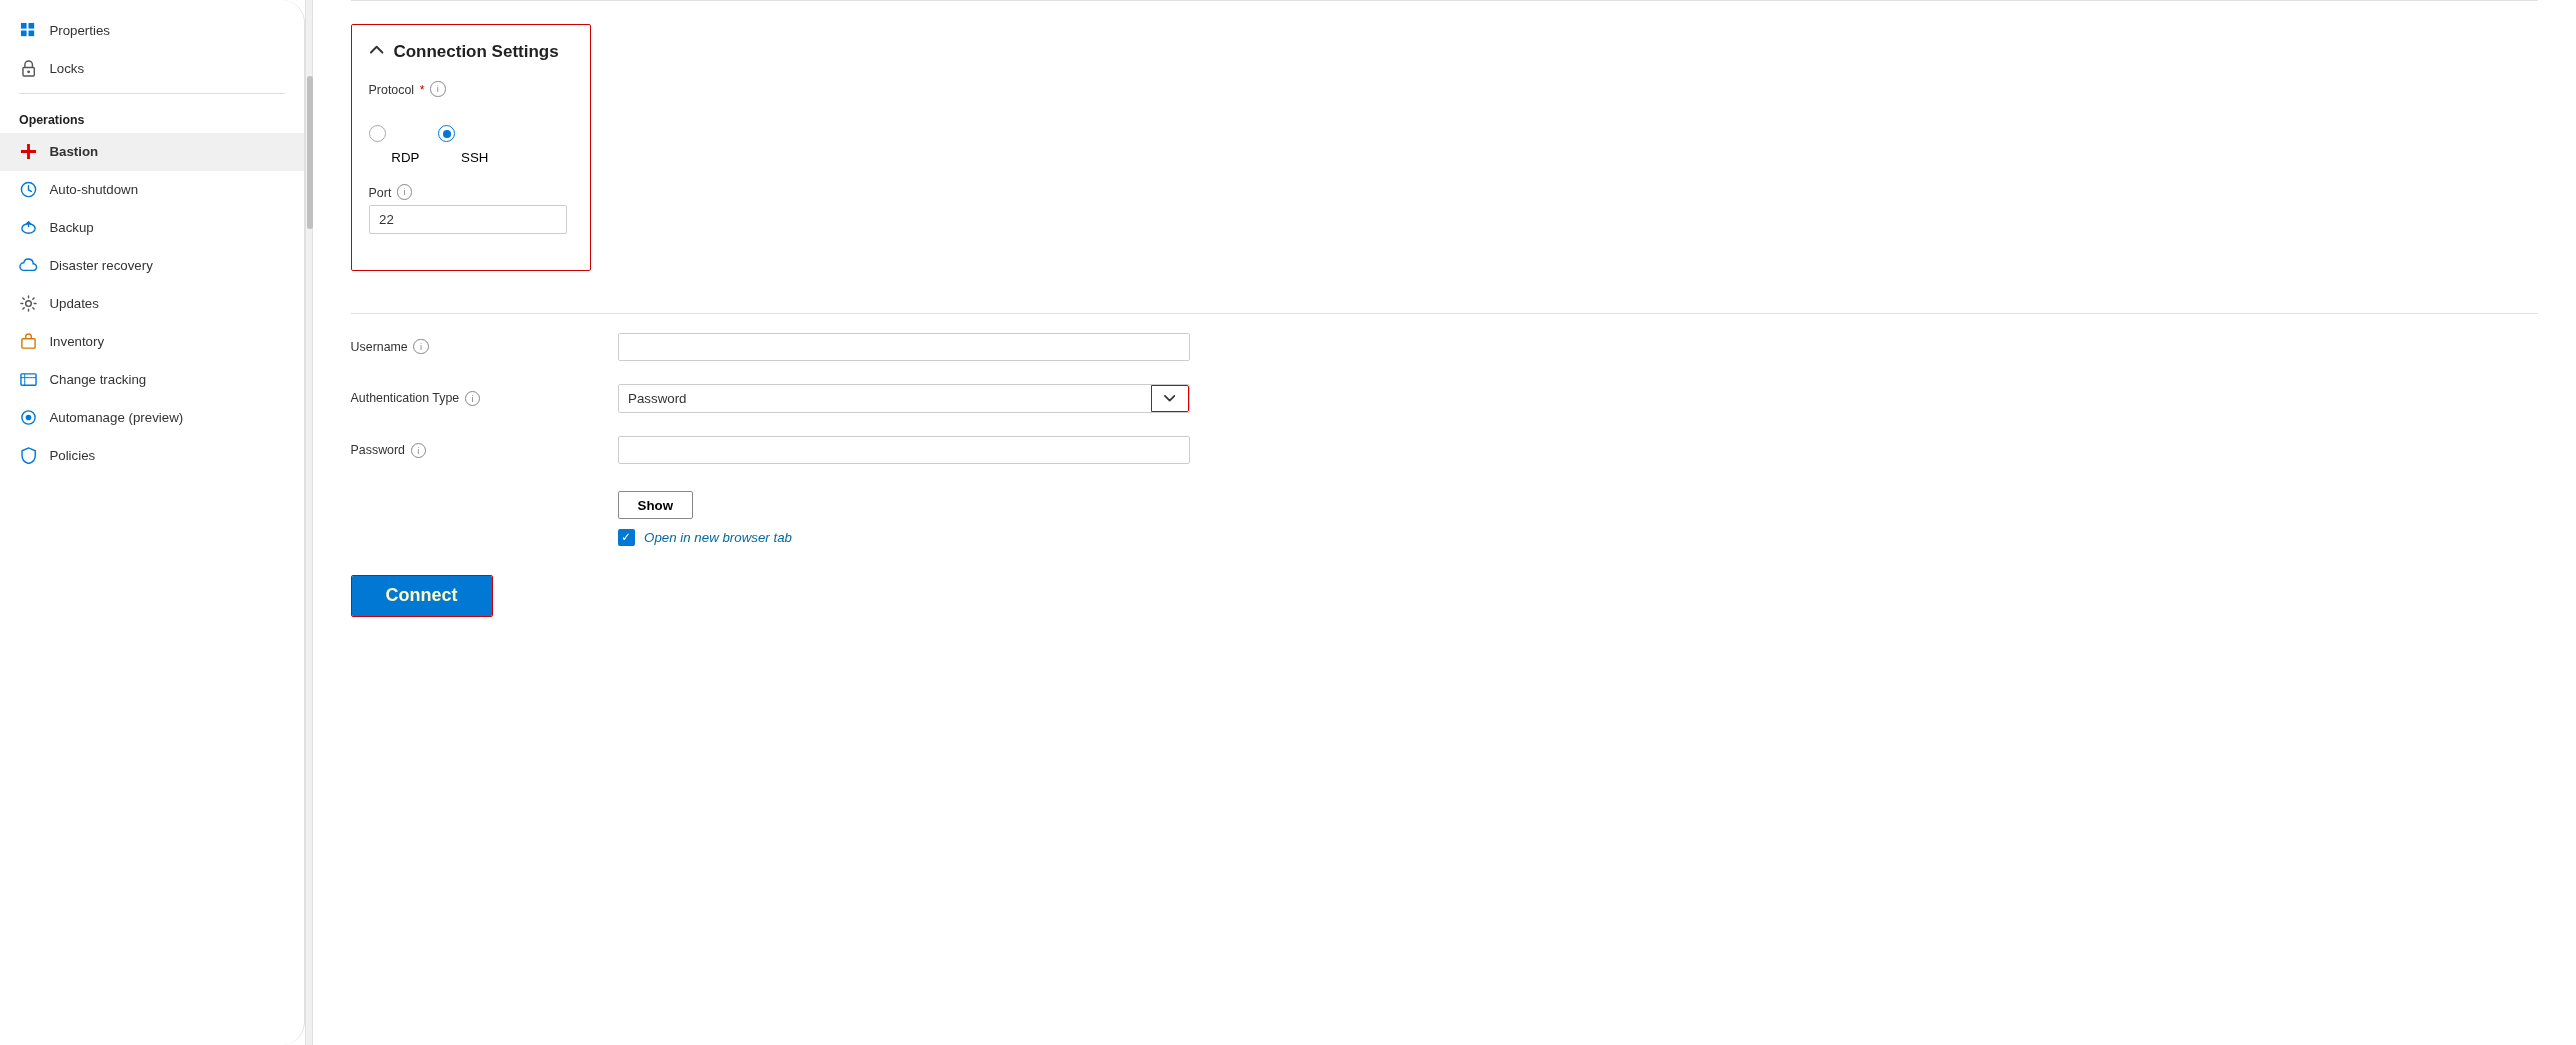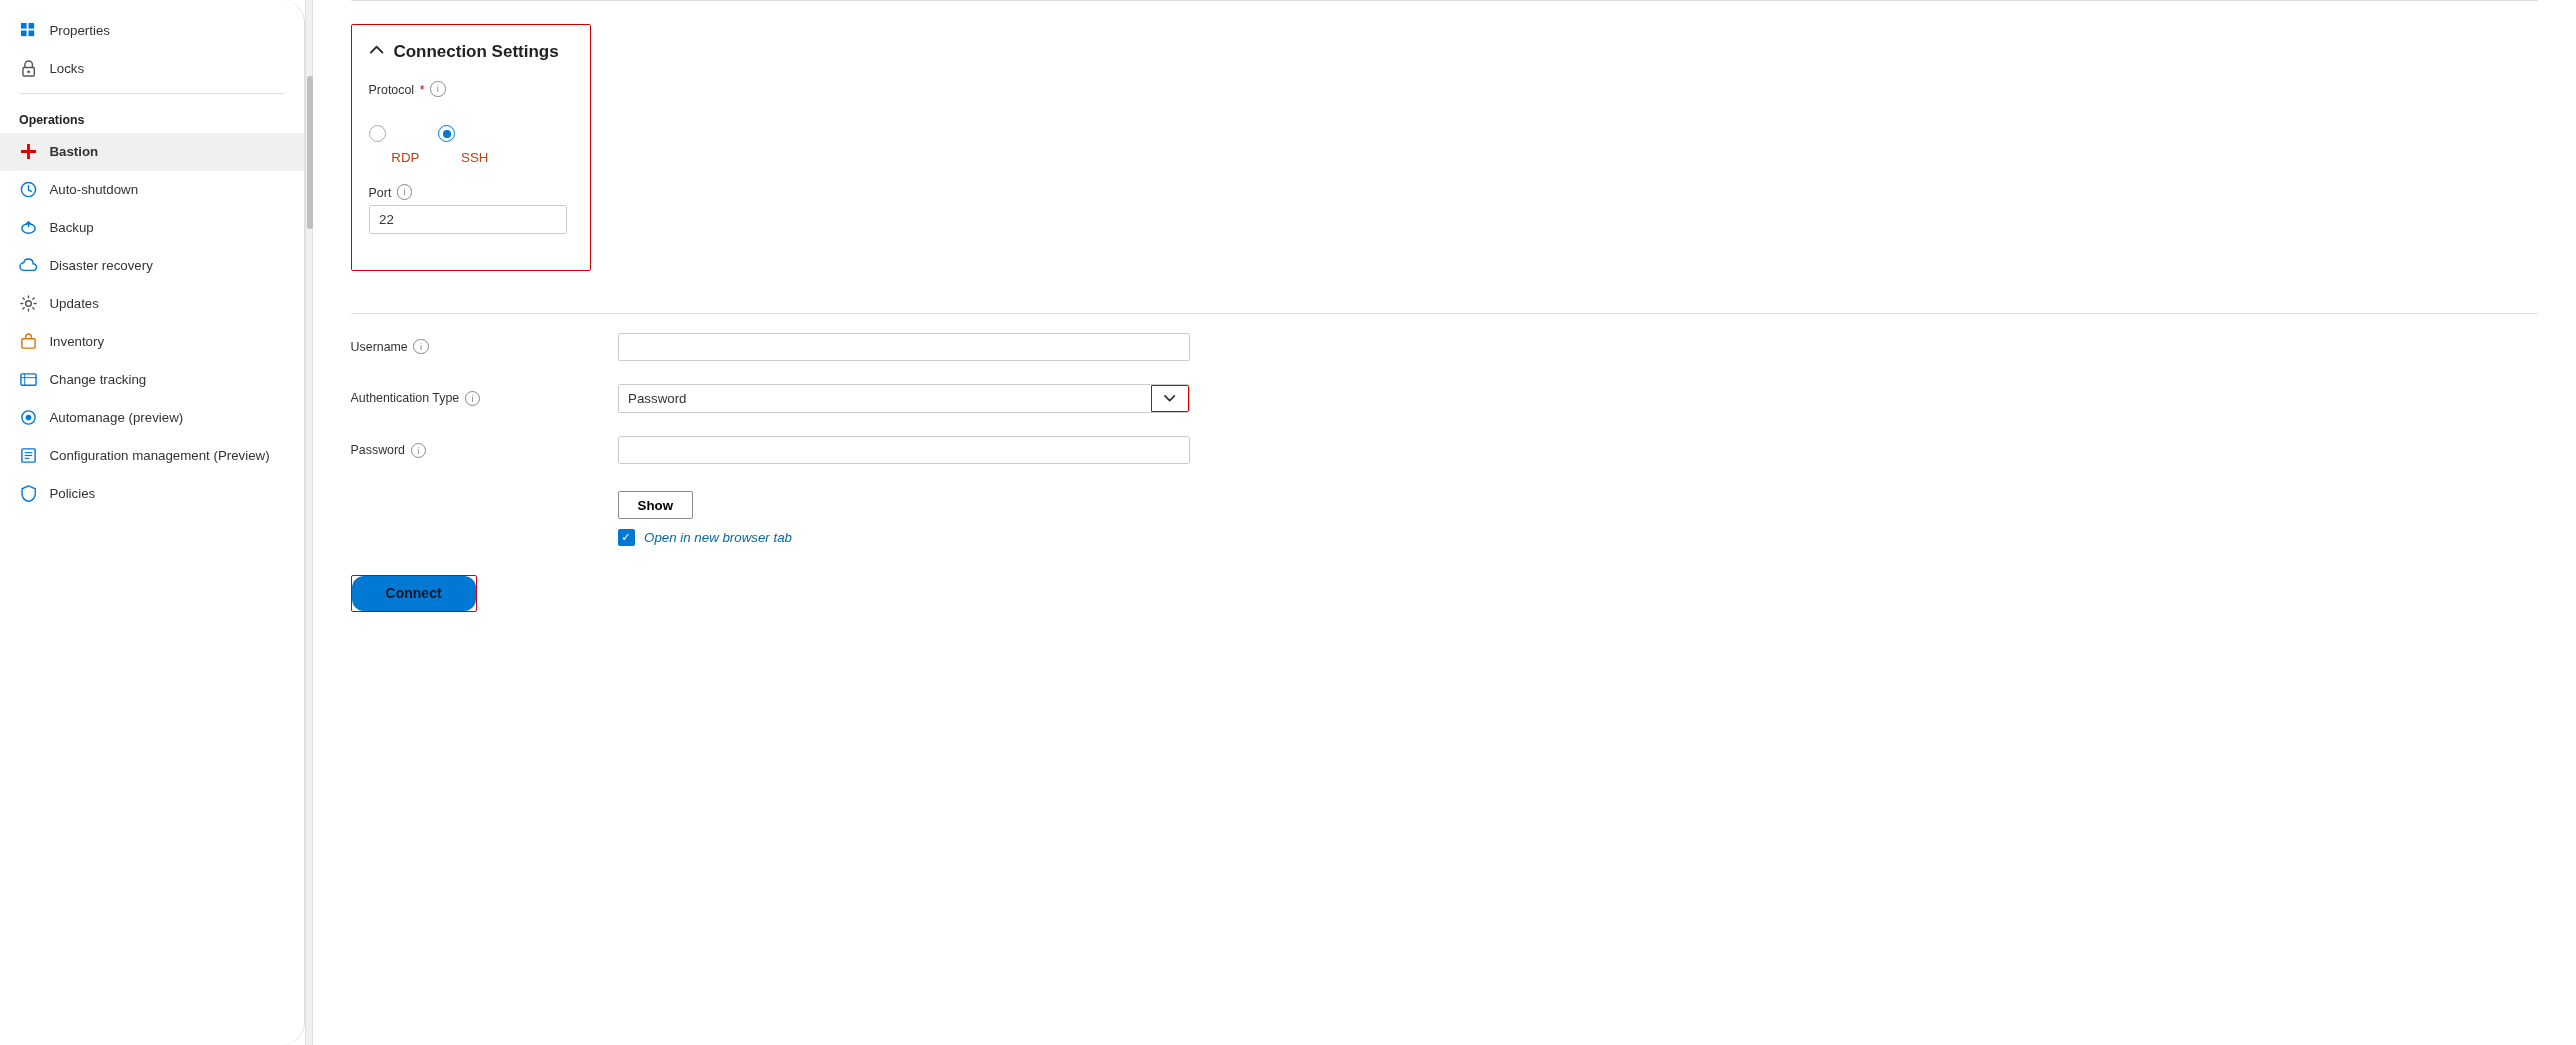--- a/index.html
+++ b/index.html
@@ -143,21 +143,21 @@
     }
     .radio-outer.selected {
       border-color: #0078d4;
     }
     .radio-inner {
       width: 7.6px;
       height: 7.6px;
       border-radius: 50%;
       background: #0078d4;
     }
-    .radio-label { font-size: 13.3px; color: #c2410c; margin-top: 48px; }
+    .radio-label { font-size: 13.3px; color: #000000; margin-top: 48px; }
 
     
     .text-input {
       width: 100%;
       padding: 5.7px 9.5px;
       border: 1px solid #ccc;
       border-radius: 1.9px;
       font-size: 13.3px;
       color: #333;
       background: #fff;
@@ -254,27 +254,27 @@
 
     
     .connect-btn-wrapper {
       border: 1.9px solid #d00000;
       display: inline-block;
       border-radius: 1.9px;
       margin-top: 29px;
     }
     .connect-btn {
       background: #0078d4;
-      color: #0f172a;
+      color: #fef9c3;
       border: none;
       padding: 9.5px 34px;
-      font-size: 14px;
+      font-size: 18px;
       font-weight: 700;
       cursor: pointer;
-      border-radius: 12px;
+      border-radius: 1px;
     }
 
     
     .top-divider {
       height: 1px;
       background: #e0e0e0;
       margin-bottom: 23px;
     }
   </style>
 </head>
@@ -381,31 +381,20 @@
   <div class="sidebar-item">
     <span class="icon">
       <svg width="17" height="17" viewBox="0 0 18 18" fill="none">
         <circle cx="9" cy="9" r="7" stroke="#0078d4" stroke-width="1.5" fill="none"></circle>
         <circle cx="9" cy="9" r="3" fill="#0078d4"></circle>
       </svg>
     </span>
     <span>Automanage (preview)</span>
   </div>
 
-  <div class="sidebar-item">
-    <span class="icon">
-      <svg width="17" height="17" viewBox="0 0 18 18" fill="none">
-        <rect x="2" y="2" width="14" height="14" rx="1" stroke="#0078d4" stroke-width="1.5" fill="none"></rect>
-        <line x1="5" y1="6" x2="13" y2="6" stroke="#0078d4" stroke-width="1.2"></line>
-        <line x1="5" y1="9" x2="13" y2="9" stroke="#0078d4" stroke-width="1.2"></line>
-        <line x1="5" y1="12" x2="10" y2="12" stroke="#0078d4" stroke-width="1.2"></line>
-      </svg>
-    </span>
-    <span>Configuration management (Preview)</span>
-  </div>
 
   <div class="sidebar-item">
     <span class="icon">
       <svg width="15.3" height="17" viewBox="0 0 16 18" fill="none">
         <path d="M8 1L1 4v5c0 4.5 3 7.5 7 8.5 4-1 7-4 7-8.5V4L8 1z" stroke="#0078d4" stroke-width="1.5" fill="none"></path>
       </svg>
     </span>
     <span>Policies</span>
   </div>
 </div>

